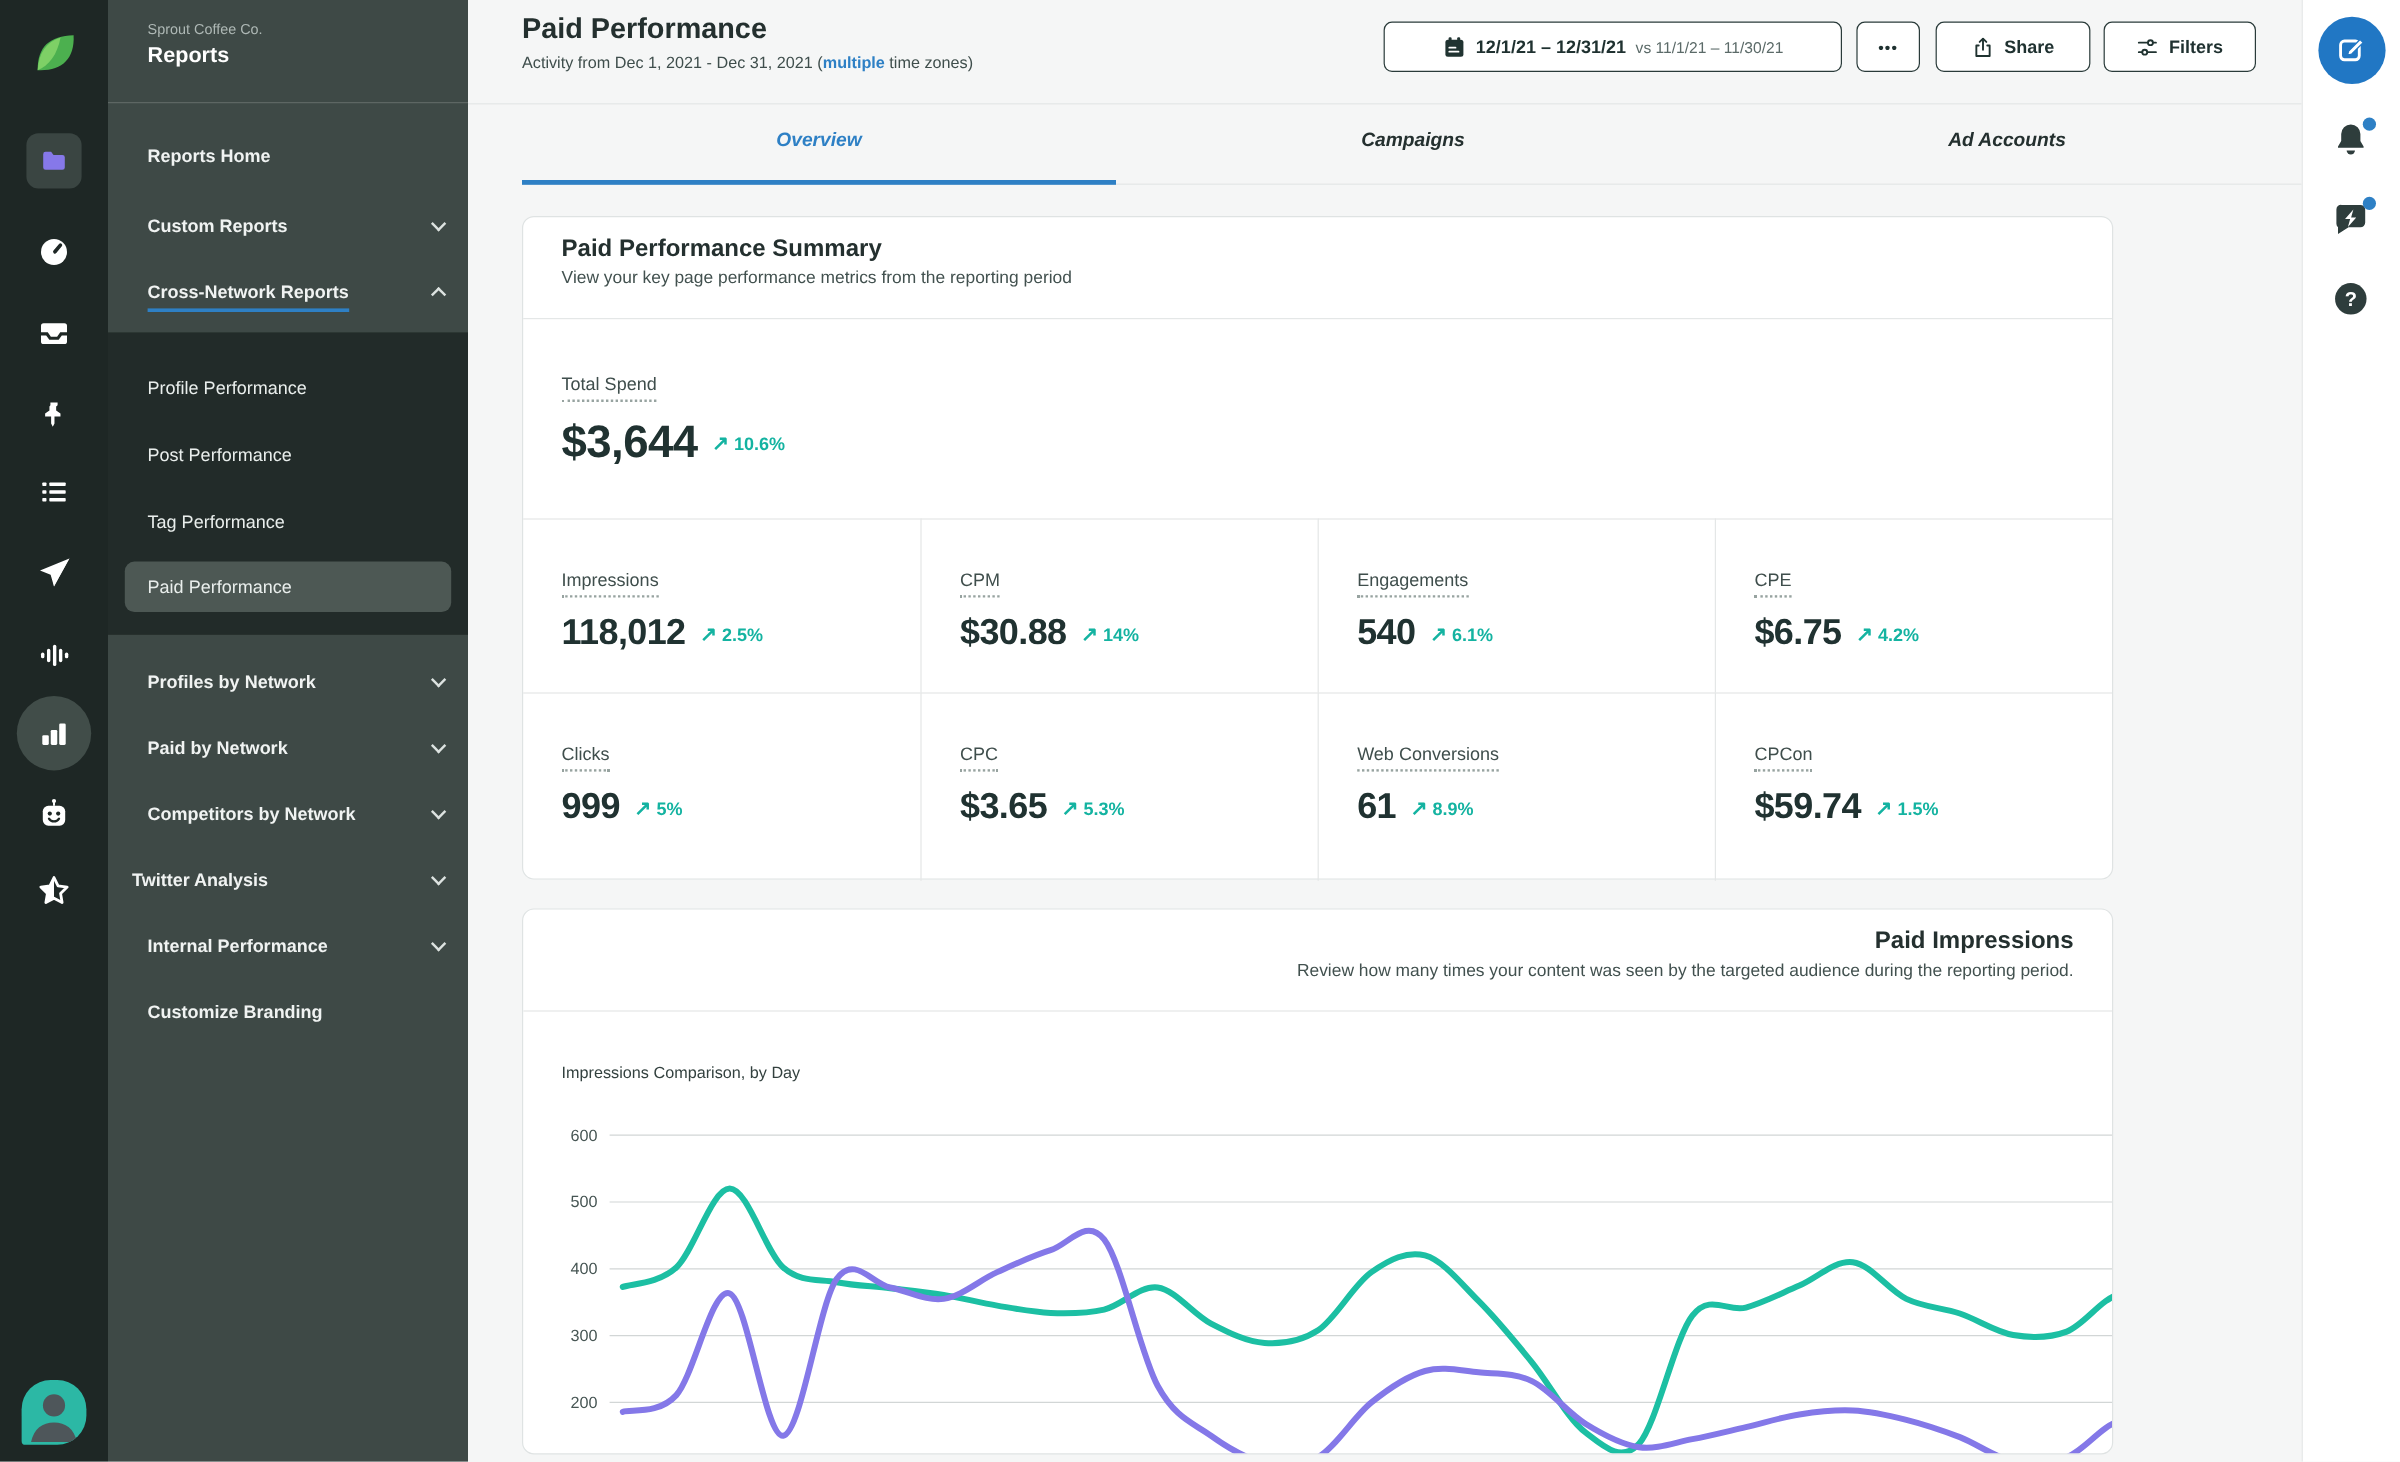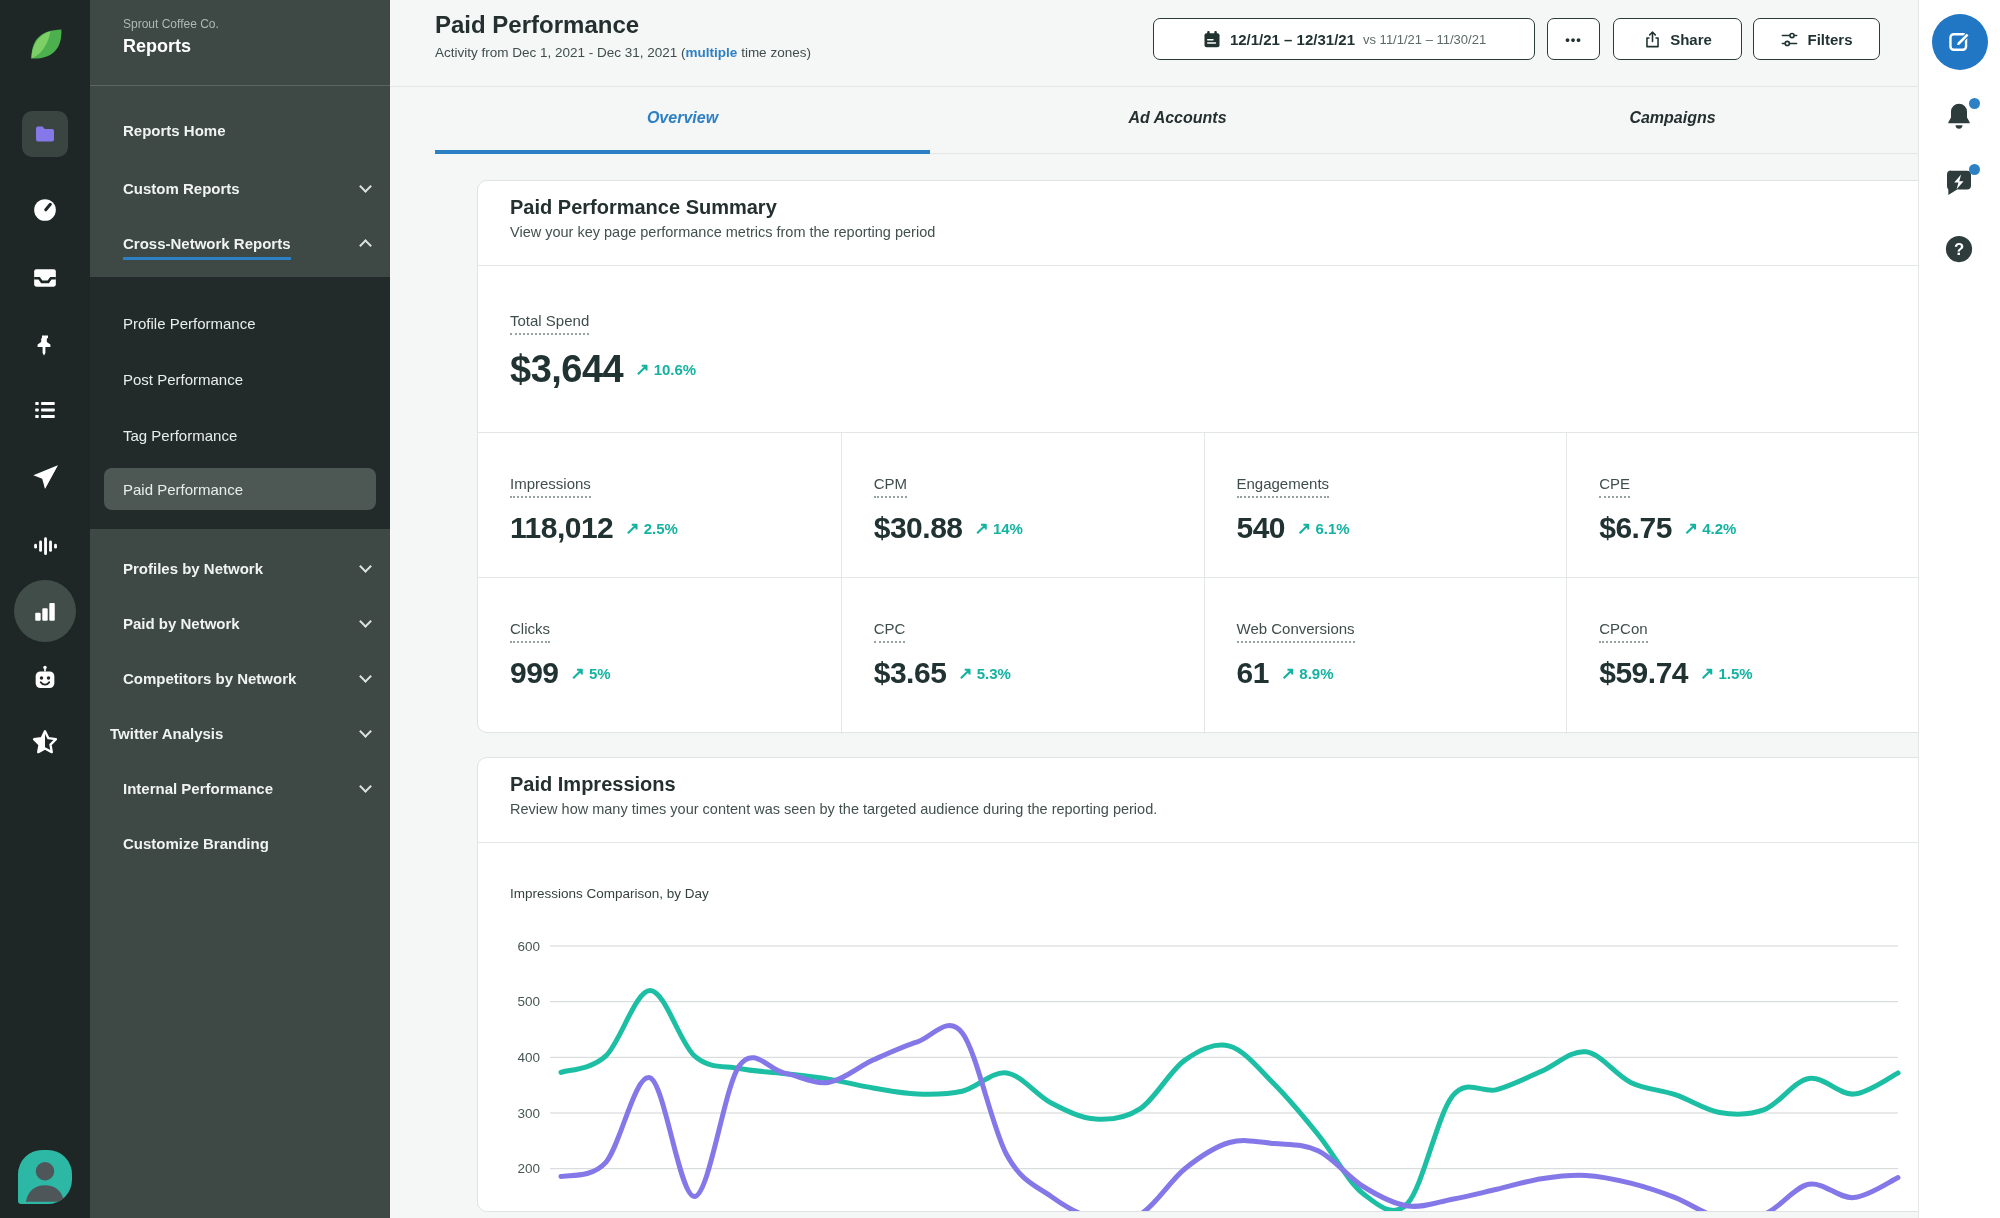--- a/index.html
+++ b/index.html
@@ -45,24 +45,24 @@
   #btn-share { right:178px; width:129px; }
   #btn-filters { right:40px; width:127px; }
   #hdr-line { position:absolute; left:0; top:86px; width:100%; height:1px; background:#e4e7e7; }
 
   #tabs { position:absolute; left:45px; top:86px; width:1485px; height:68px; display:flex;
     border-bottom:1px solid #e4e7e7;font-style:italic; }
   .tab { flex:1; display:flex; align-items:center; justify-content:center; font-size:16px;
     font-weight:600; color:#24302f; cursor:pointer; border-bottom:4px solid transparent; margin-bottom:-1px; }
   .tab.on { color:#2e80c5; border-bottom-color:#2e80c5; }
 
-  .card { position:absolute; left:45px; width:1453px; background:#fff;
-    border:1px solid #dfe3e3; border-radius:10px;margin-left:42px; }
+  .card { position:absolute; left:45px; width:1326px; background:#fff;
+    border:1px solid #dfe3e3; border-radius:10px; }
   #card1 { top:180px; height:553px; }
-  #card2 { top:757px; height:455px; overflow:hidden; }
+  #card2 { top:757px; height:455px; overflow:hidden;text-align:right; }
   .card-hd { position:relative; height:85px; border-bottom:1px solid #e4e7e7; padding:15px 32px 0 32px; }
   .card-hd h2 { font-size:20px; font-weight:700; color:#24302f; }
   .card-hd p { margin-top:5px; font-size:14.5px; color:#42514f; }
 
   .m-label { display:inline-block; font-size:15px; color:#3f4e4c;
     border-bottom:2px dotted #97a3a0; padding-bottom:4px; cursor:help; }
   .m-valrow { display:flex; align-items:center; gap:12px; margin-top:13px; }
   .m-val { font-size:30px; font-weight:700; color:#203231; letter-spacing:-.5px; }
   .m-val.big { font-size:38px; }
   .m-delta { font-size:15px; font-weight:600; color:#14b3a1; }
@@ -273,22 +273,22 @@
           <circle cx="15.2" cy="7" r="2.6" fill="#fff"></circle>
           <circle cx="9.2" cy="17" r="2.6" fill="#fff"></circle>
         </svg>
     </span>
     <span>Filters</span>
   </div>
   <div id="hdr-line"></div>
 
   <div id="tabs">
       <div class="tab on">Overview</div>
+      <div class="tab">Campaigns</div>
       <div class="tab">Ad Accounts</div>
-      <div class="tab">Campaigns</div>
     </div>
 
   <section class="card" id="card1">
     <div class="card-hd">
       <h2>Paid Performance Summary</h2>
       <p>View your key page performance metrics from the reporting period</p>
     </div>
     <div id="total-sec">
       <span class="m-label">Total Spend</span>
       <div class="m-valrow">

